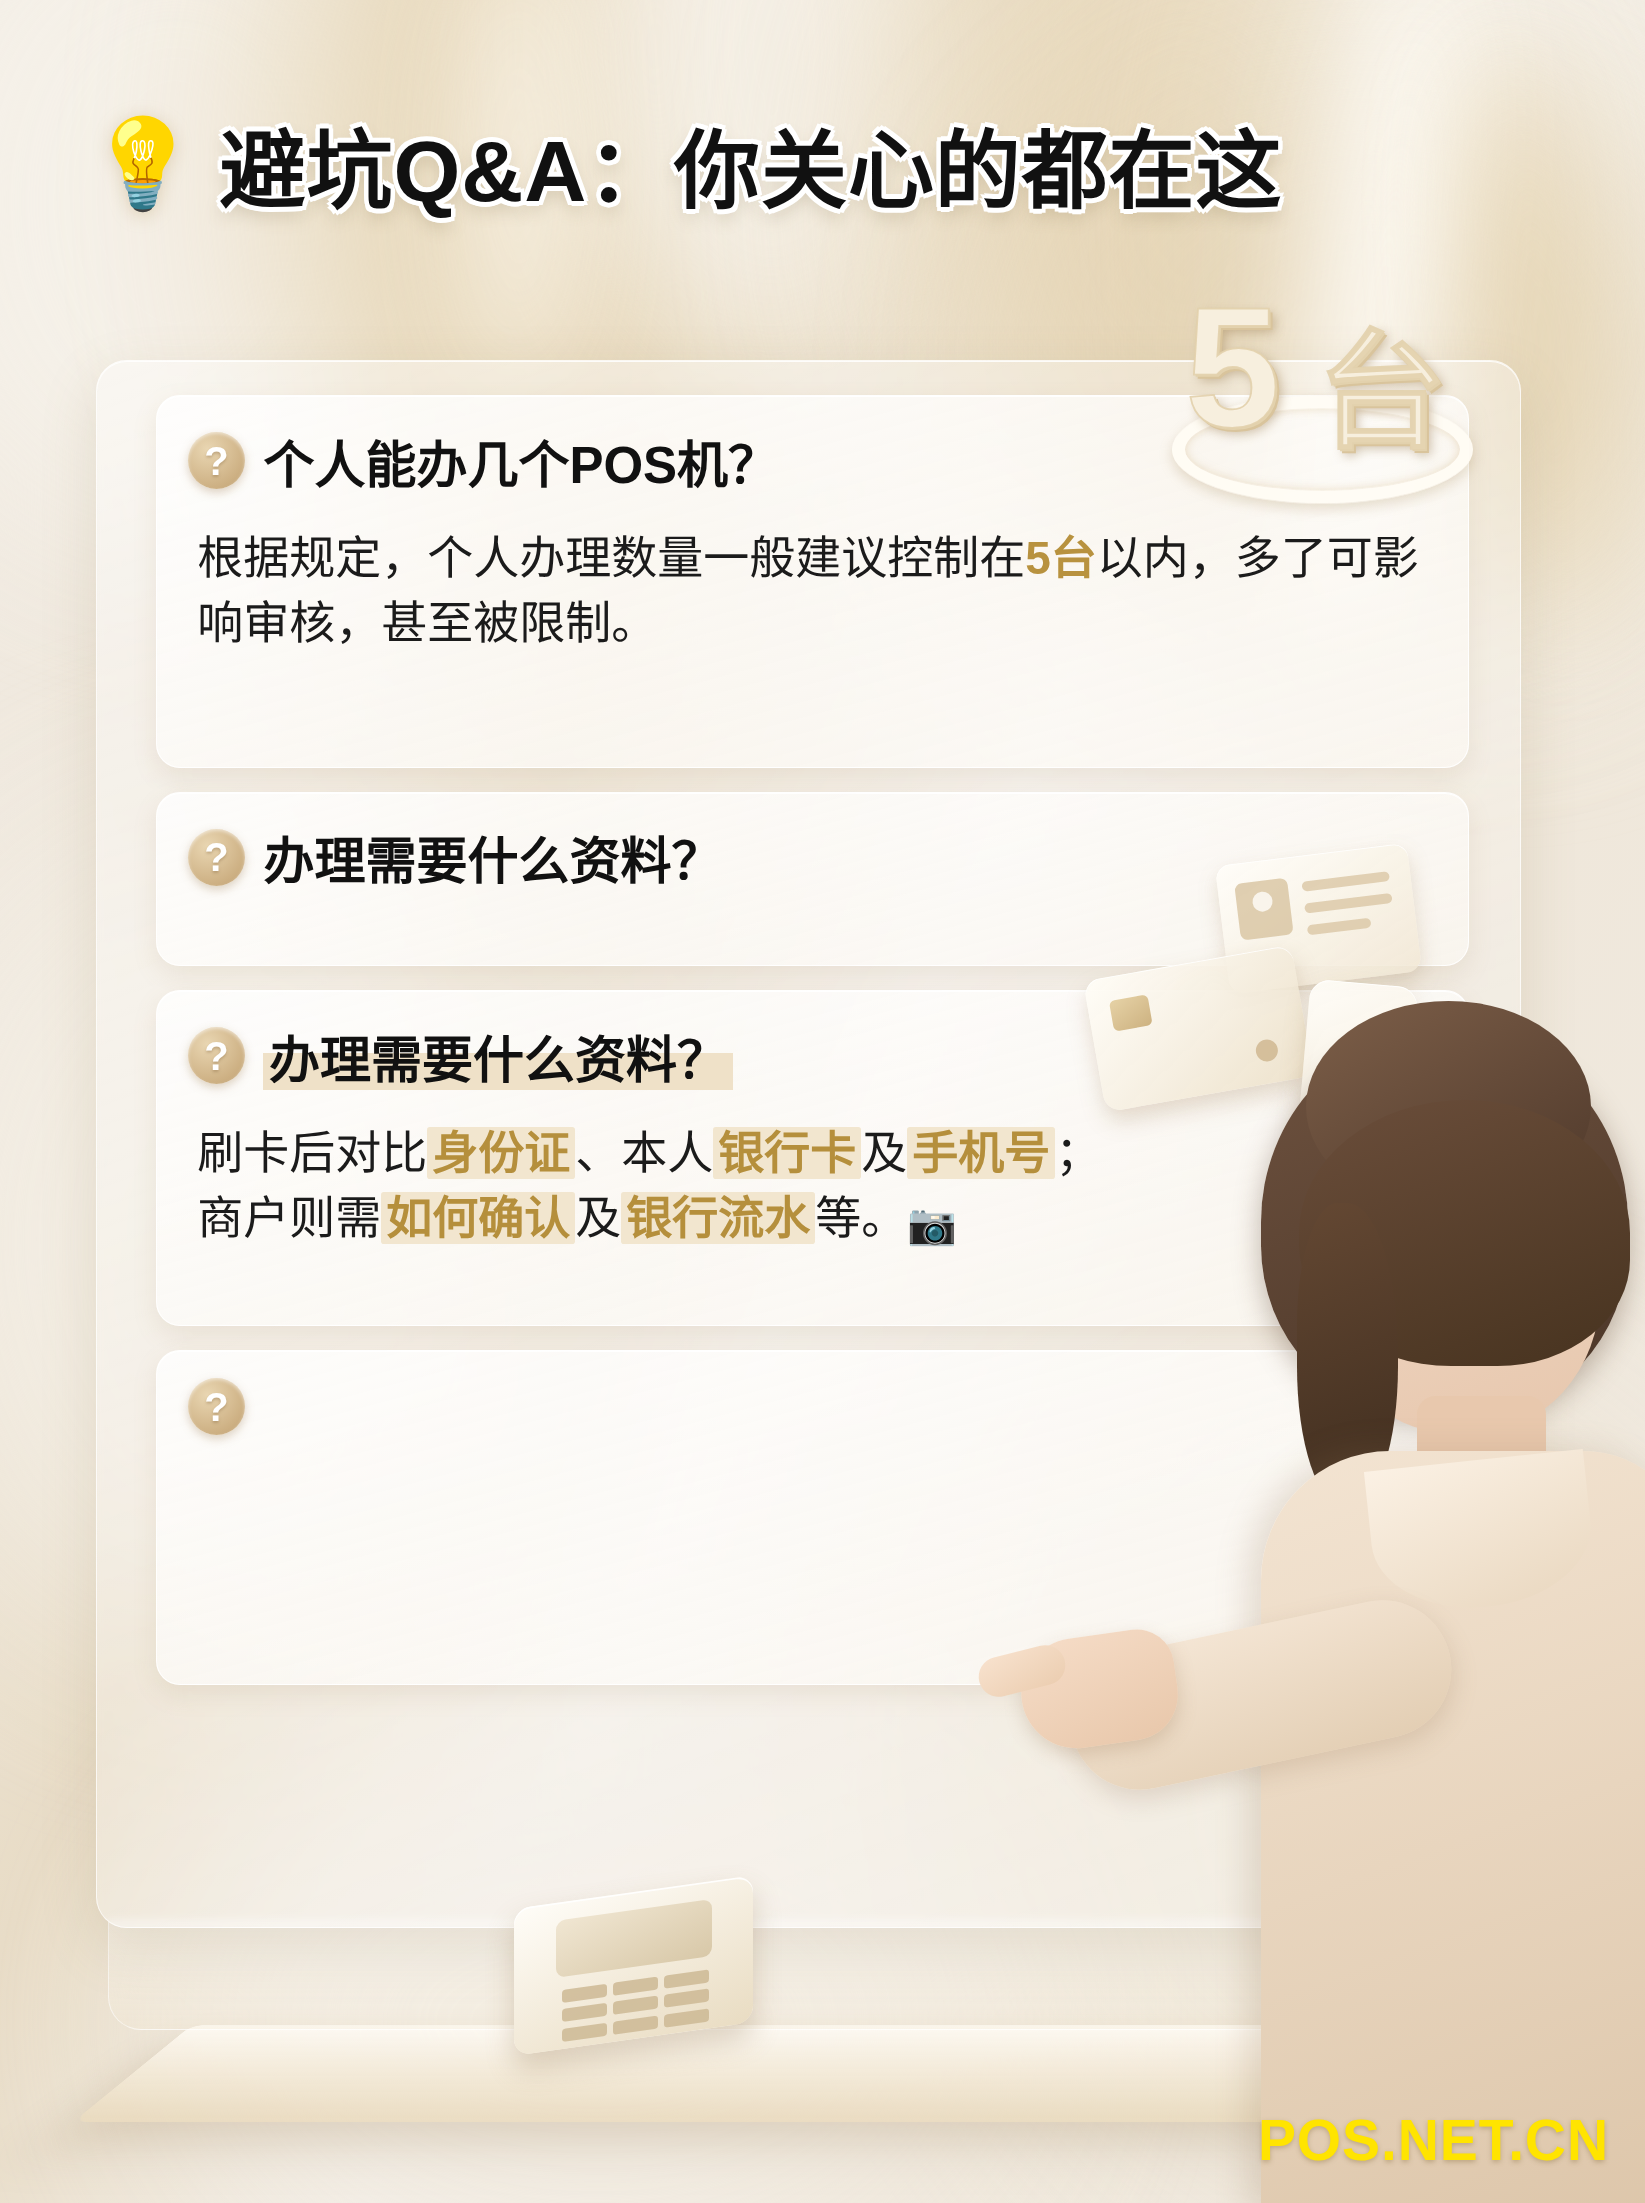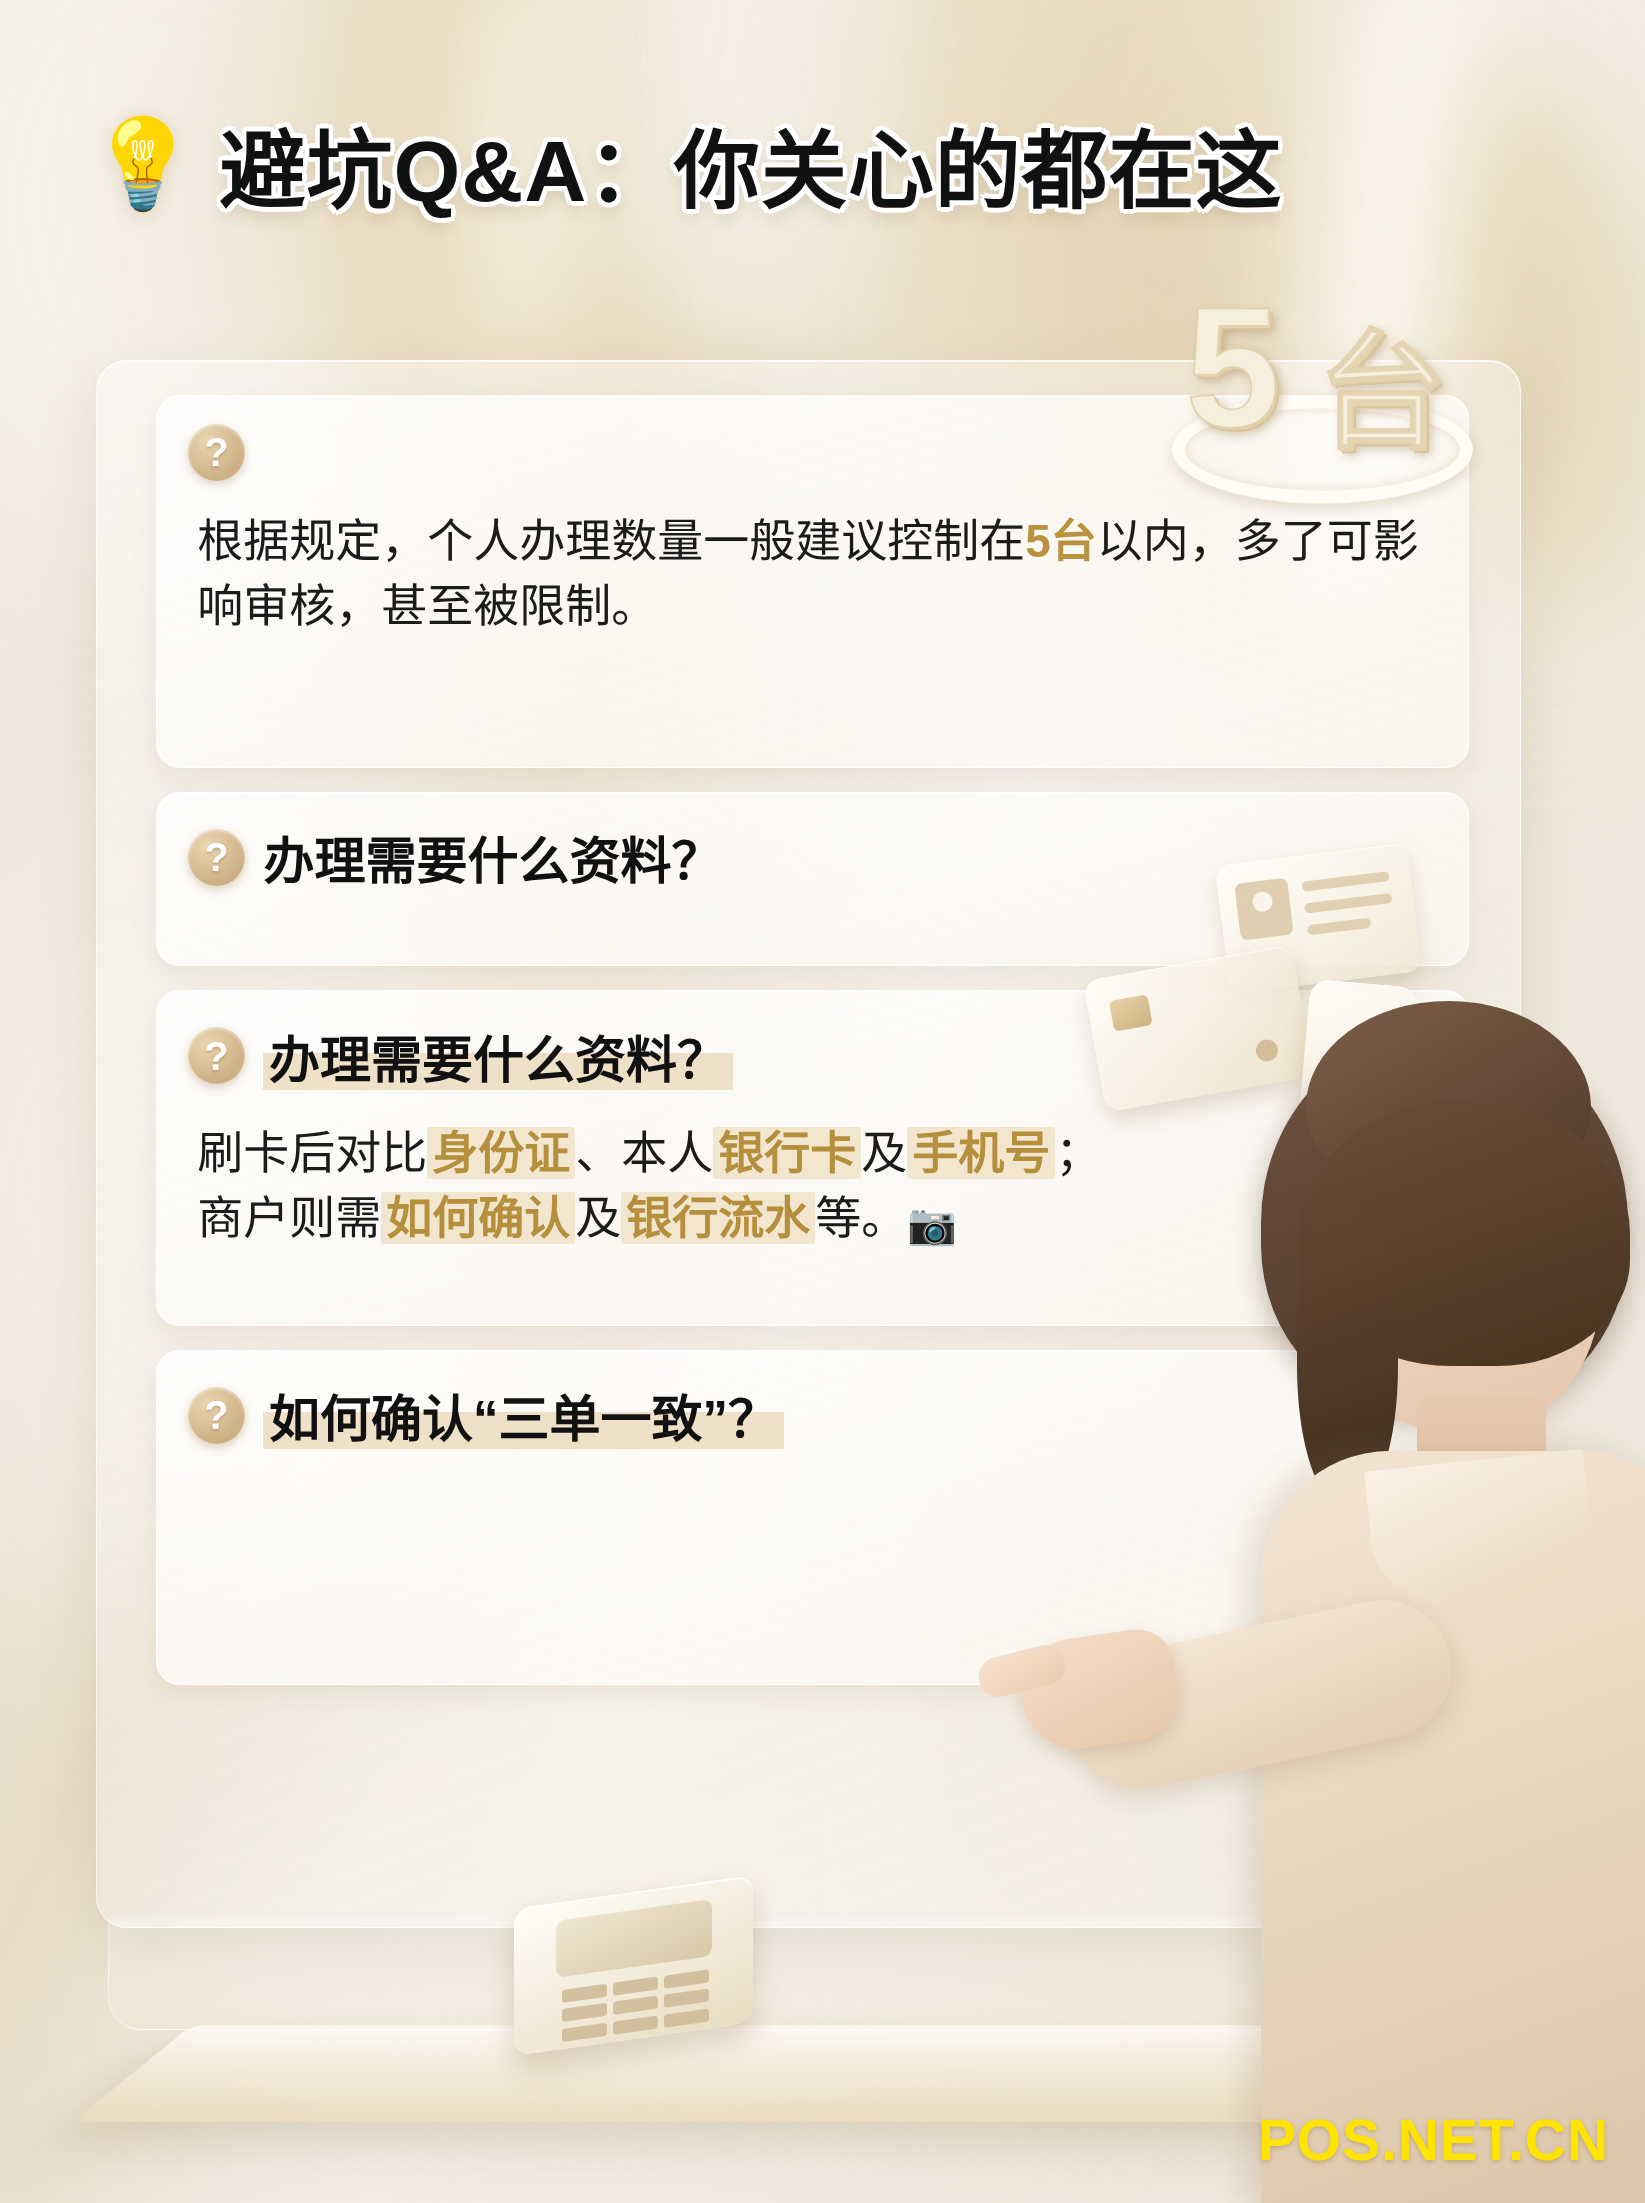--- a/index.html
+++ b/index.html
@@ -285,20 +285,21 @@
 
 <div class="panel"></div>
 <div class="panel-base"></div>
 <div class="desk"></div>
 
 <div class="cards">
 
   <div class="card c1">
     <div class="q-row">
       <span class="q-badge">?</span>
+      <span class="q-text">个人能办几个POS机？</span>
     </div>
     <div class="a-text">
       <span>根据规定，个人办理数量一般建议控制在</span><span class="gold">5台</span><span>以内，多了可影响审核，甚至被限制。</span>
     </div>
     <div class="decor-5tai">
       <div class="ring"></div>
       <span class="g5">5</span>
       <span class="gtai">台</span>
     </div>
   </div>
@@ -317,21 +318,20 @@
     </div>
     <div class="a-text">
       <span>刷卡后对比</span><span class="gold-hl">身份证</span><span>、本人</span><span class="gold-hl">银行卡</span><span>及</span><span class="gold-hl">手机号</span><span>；</span><br>
       <span>商户则需</span><span class="gold-hl">如何确认</span><span>及</span><span class="gold-hl">银行流水</span><span>等。</span><span class="emoji">📷</span>
     </div>
   </div>
 
   <div class="card c4">
     <div class="q-row">
       <span class="q-badge">?</span>
-      <span class="q-text hl">如何确认“三单一致”？</span>
     </div>
   </div>
 
 </div>
 
 <div class="decor-docs">
   <div class="d-idcard">
     <span class="ph"></span>
     <span class="ln l1"></span>
     <span class="ln l2"></span>

